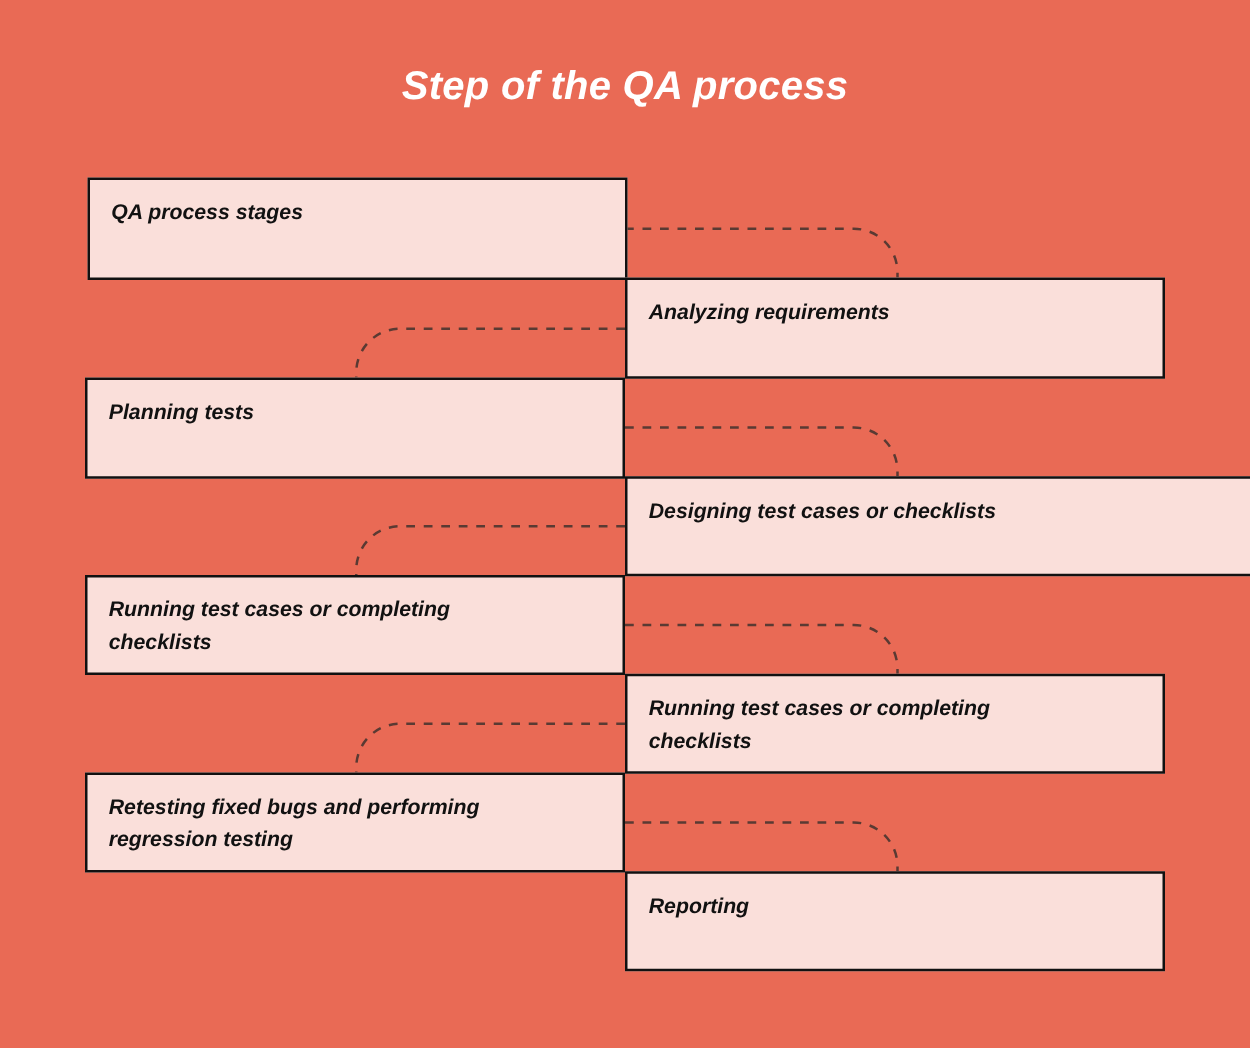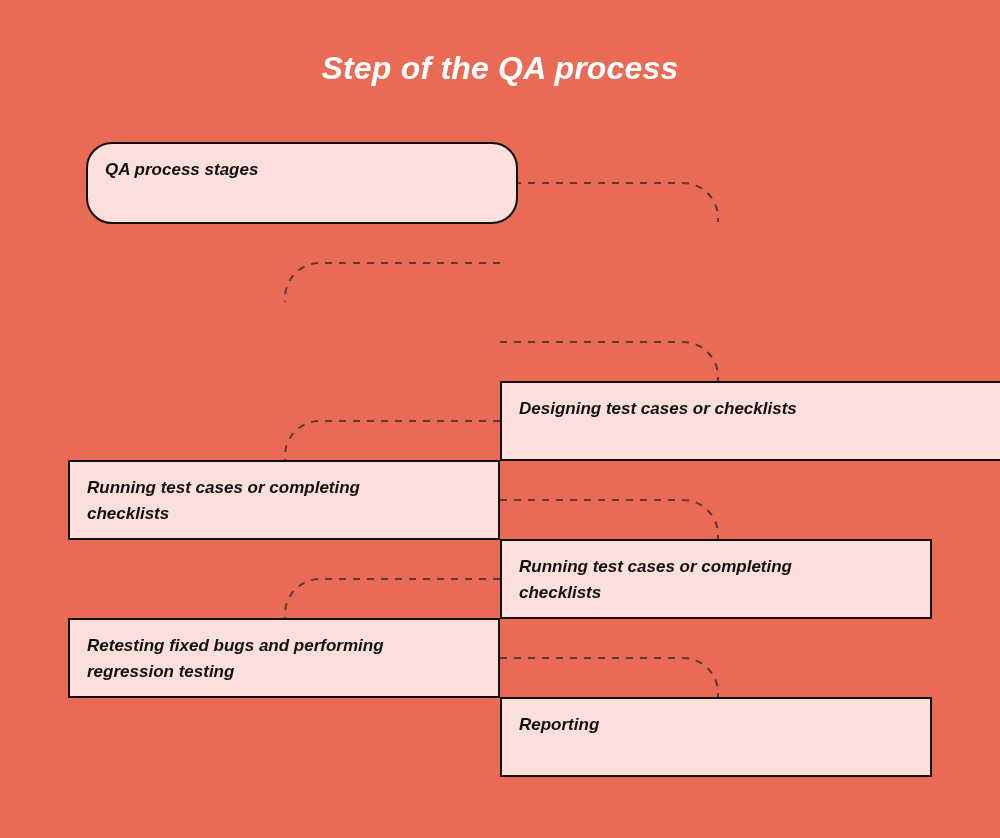--- a/index.html
+++ b/index.html
@@ -68,25 +68,31 @@
       <path d="M500 183 H683 A35 35 0 0 1 718 218 V222"></path>
       <path d="M500 263 H320 A35 35 0 0 0 285 298 V302"></path>
       <path d="M500 342 H683 A35 35 0 0 1 718 377 V381"></path>
       <path d="M500 421 H320 A35 35 0 0 0 285 456 V460"></path>
       <path d="M500 500 H683 A35 35 0 0 1 718 535 V539"></path>
       <path d="M500 579 H320 A35 35 0 0 0 285 614 V618"></path>
       <path d="M500 658 H683 A35 35 0 0 1 718 693 V697"></path>
     </g>
   </svg>
 
-  <div class="node" style="left:86px; top:142px; width:432px; height:82px;border-radius:26px;">
+  <div class="node" style="left:70px; top:142px; width:432px; height:82px;">
     <div class="node-label">QA process stages</div>
   </div>
 
+  <div class="node" style="left:500px; top:222px; width:432px; height:81px;">
+    <div class="node-label">Analyzing requirements</div>
+  </div>
 
+  <div class="node" style="left:68px; top:302px; width:432px; height:81px;">
+    <div class="node-label">Planning tests</div>
+  </div>
 
   <div class="node" style="left:500px; top:381px; width:512px; height:80px;">
     <div class="node-label">Designing test cases or checklists</div>
   </div>
 
   <div class="node" style="left:68px; top:460px; width:432px; height:80px;">
     <div class="node-label">Running test cases or completing
 checklists</div>
   </div>
 

